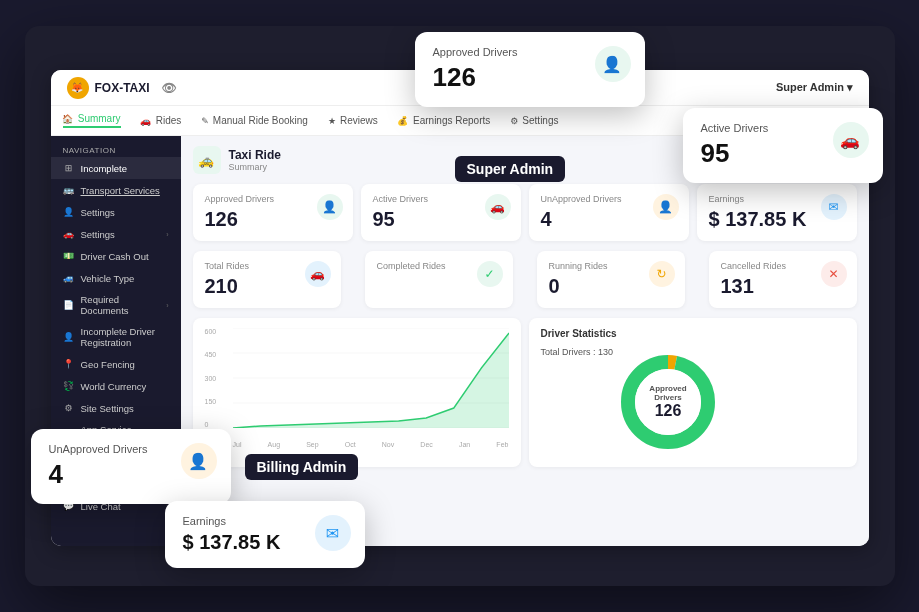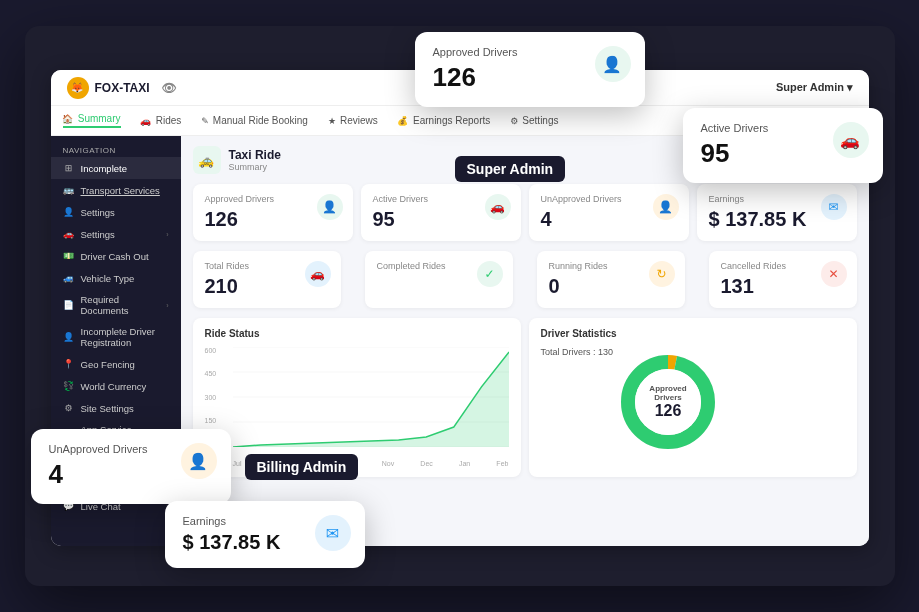--- a/index.html
+++ b/index.html
@@ -645,21 +645,20 @@
             <div class="stat-card">
       <div class="s-label">Cancelled Rides</div>
       <div class="s-value">131</div>
       <div class="s-icon red">✕</div>
     </div>
           </div>
 
         <div class="charts-row">
 
           <div class="chart-card">
-            <div class="chart-title">Ride Status</div>
             <div class="line-chart">
               <div class="chart-y-labels">
                 <span>600</span>
                 <span>450</span>
                 <span>300</span>
                 <span>150</span>
                 <span>0</span>
               </div>
               <div class="chart-area">
                 <svg width="100%" height="100%" viewBox="0 0 300 100" preserveAspectRatio="none">

